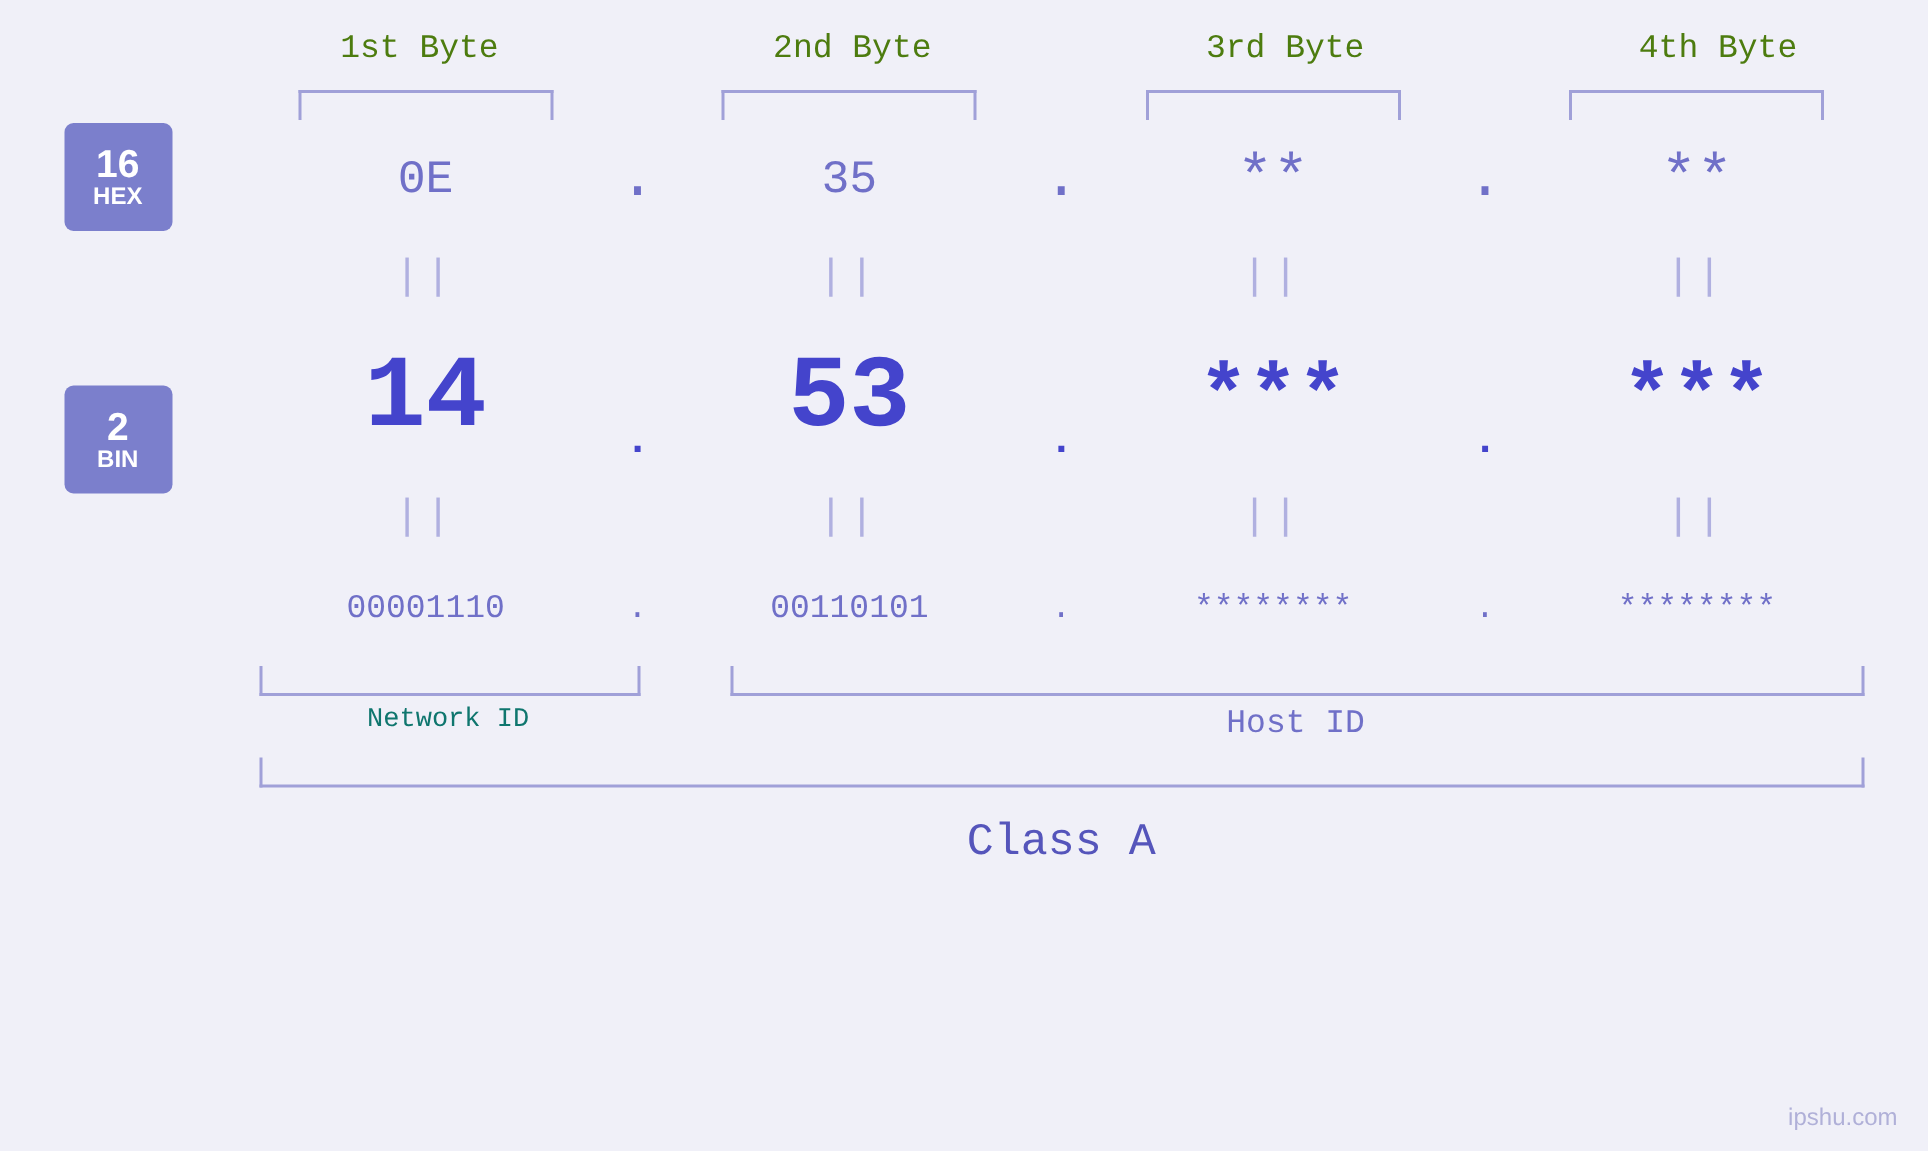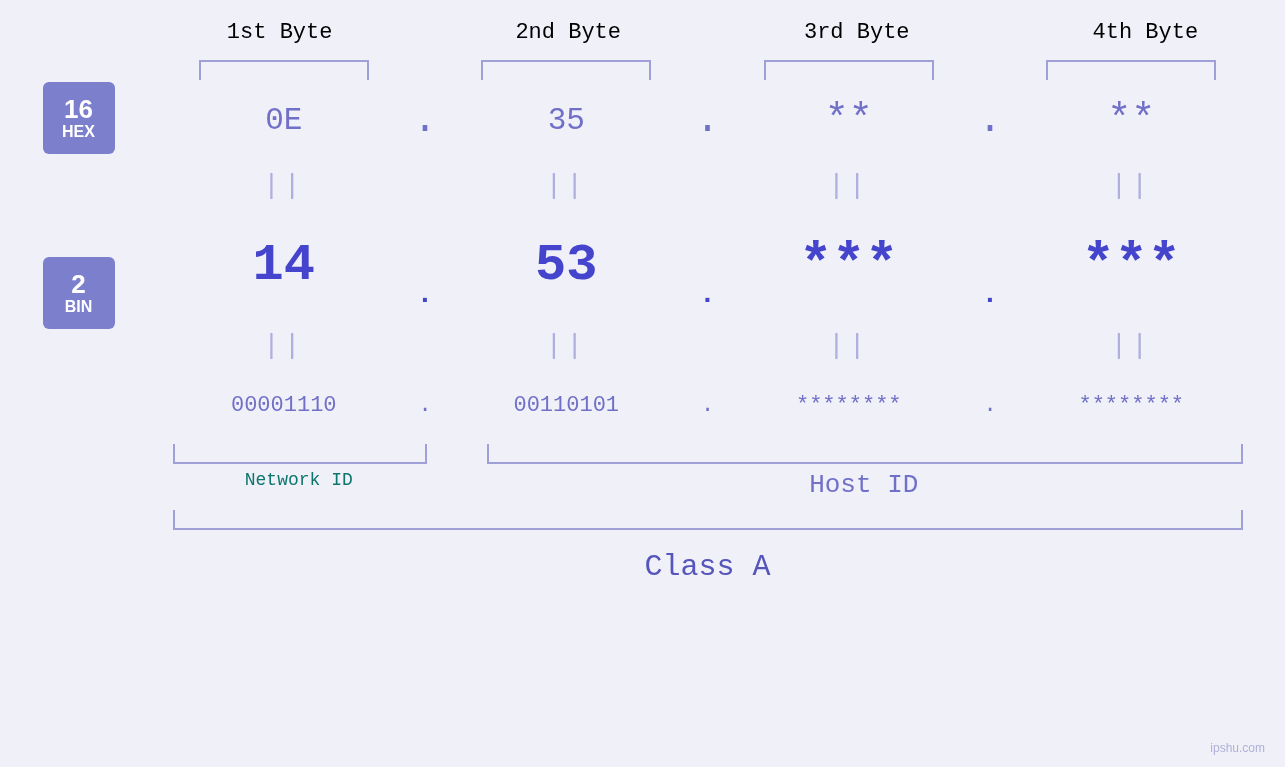--- a/index.html
+++ b/index.html
@@ -27,21 +27,21 @@
     
     .byte-headers {
       display: flex;
       width: 1080px;
       margin-left: 140px;
       justify-content: space-around;
       margin-bottom: 5px;
     }
 
     .byte-header {
-      color: #000000;
+      color: #4d7c0f;
       font-size: 22px;
       font-family: 'Courier New', Courier, monospace;
       width: 200px;
       text-align: center;
     }
 
     
     .main-area {
       display: flex;
       width: 1200px;
@@ -168,21 +168,21 @@
       display: flex;
       align-items: center;
       height: 110px;
     }
 
     .dec-value {
       flex: 1;
       display: flex;
       align-items: center;
       justify-content: center;
-      font-size: 52px;
+      font-size: 68px;
       color: #4444cc;
       font-weight: bold;
     }
 
     .dec-dot {
       width: 60px;
       display: flex;
       align-items: flex-end;
       justify-content: center;
       height: 110px;
@@ -226,21 +226,21 @@
       width: 100%;
       flex-direction: column;
       margin-top: 4px;
     }
 
     
     .watermark {
       position: absolute;
       bottom: 12px;
       right: 20px;
-      font-size: 12px;
+      font-size: 16px;
       color: #b0b0d8;
       font-family: sans-serif;
     }
 
     
     .badges-wrapper {
       display: flex;
       flex-direction: column;
       padding-top: 28px;
       gap: 0;
@@ -367,21 +367,21 @@
 
           <div style="flex:1; border-bottom:2px solid #a0a0d8; border-left:2px solid #a0a0d8; border-right:2px solid #a0a0d8; height:20px;"></div>
 
           <div style="width:60px;"></div>
 
           <div style="flex:3; border-bottom:2px solid #a0a0d8; border-left:2px solid #a0a0d8; border-right:2px solid #a0a0d8; height:20px;"></div>
         </div>
         <div style="display:flex; width:100%; margin-top:6px;">
           <div style="flex:1; text-align:center; font-size:18px; color:#0f766e; font-family:'Courier New',Courier,monospace;">Network ID</div>
           <div style="width:60px;"></div>
-          <div style="flex:3; text-align:center; font-size:26px; color:#7070c8; font-family:'Courier New',Courier,monospace;">Host ID</div>
+          <div style="flex:3; text-align:center; font-size:22px; color:#7070c8; font-family:'Courier New',Courier,monospace;">Host ID</div>
         </div>
       </div>
 
       <div style="width:100%; height:20px; margin-top:10px;">
         <div style="width:100%; border-bottom:2px solid #a0a0d8; border-left:2px solid #a0a0d8; border-right:2px solid #a0a0d8; height:20px;"></div>
       </div>
 
       <div style="display:flex; justify-content:center; margin-top:20px;">
         <span style="font-size:30px; color:#5555bb; font-family:'Courier New',Courier,monospace;">Class A</span>
       </div>

